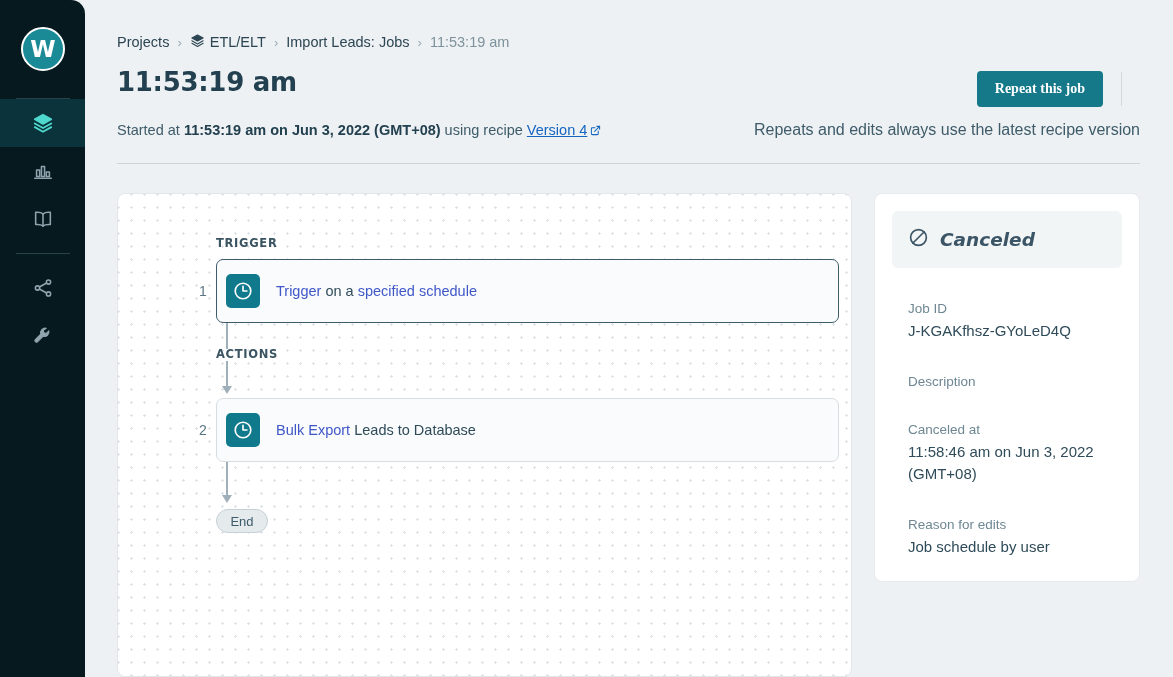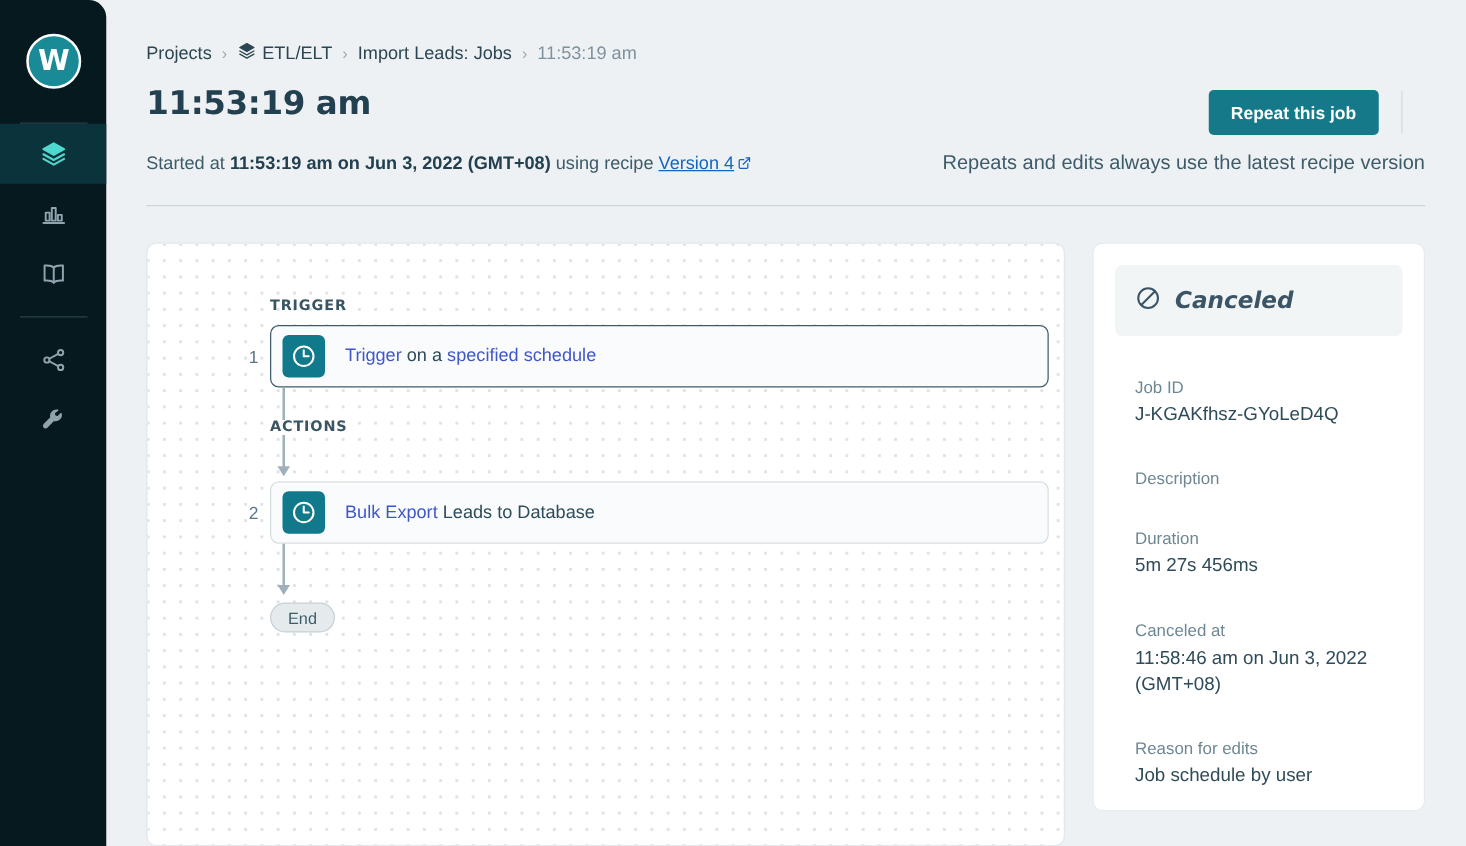--- a/index.html
+++ b/index.html
@@ -77,21 +77,21 @@
     padding-right: 33px;
     margin-top: -44px;
   }
   .header-left { }
   .header-actions { display: flex; align-items: center; gap: 0; margin-top: 8px; }
   .btn-primary {
     background: #16798a; color: #fff;
     border: none; border-radius: 4px;
     padding: 0 18px; height: 36px;
     font-size: 14px; font-weight: bold;
-    font-family: Liberation Sans, sans-serif;
+    font-family: Liberation Serif, serif;
     cursor: pointer;
   }
   .btn-sep { width: 1px; height: 34px; background: #d3dade; margin: 0 18px; }
   .btn-secondary {
     background: #fff; color: #44606e;
     border: 1px solid #cfd8dd; border-radius: 4px;
     padding: 0 22px; height: 36px;
     font-size: 14px; font-weight: bold;
     font-family: "DejaVu Sans", sans-serif;
     cursor: pointer;
@@ -150,21 +150,21 @@
   .node-num {
     width: 26px; text-align: center;
     font-size: 14px; color: #5b7684;
     flex: 0 0 26px;
   }
   .node {
     flex: 1 1 auto;
     background: #f9fbfc;
     border: 1px solid #d7dee2;
     border-radius: 7px;
-    height: 50px;
+    height: 64px;
     display: flex; align-items: center;
     padding: 0 9px;
     cursor: pointer;
   }
   .node.trigger { border: 1px solid #3f5c6b; }
   .node-ico {
     width: 34px; height: 34px; border-radius: 5px;
     background: #107a8c;
     display: flex; align-items: center; justify-content: center;
     flex: 0 0 34px;
@@ -411,24 +411,20 @@
 
       <div class="field">
         <div class="field-label">Job ID</div>
         <div class="field-value">J-KGAKfhsz-GYoLeD4Q</div>
       </div>
 
       <div class="field">
         <div class="field-label">Description</div>
       </div>
 
-      <div class="field">
-        <div class="field-label">Duration</div>
-        <div class="field-value">5m 27s 456ms</div>
-      </div>
 
       <div class="field">
         <div class="field-label">Canceled at</div>
         <div class="field-value">11:58:46 am on Jun 3, 2022 (GMT+08)</div>
       </div>
 
       <div class="field">
         <div class="field-label">Reason for edits</div>
         <div class="field-value">Job schedule by user</div>
       </div>

